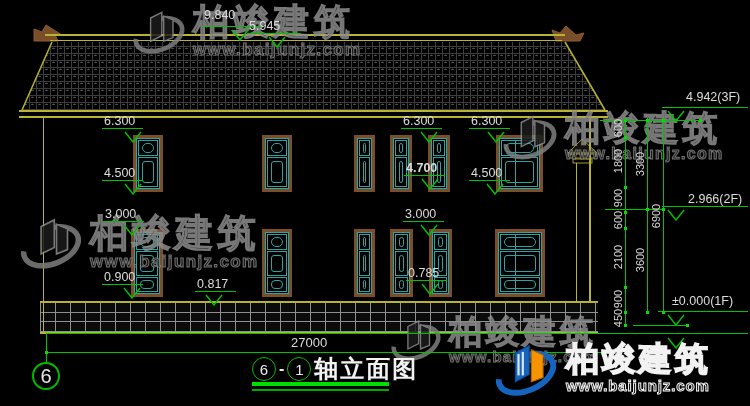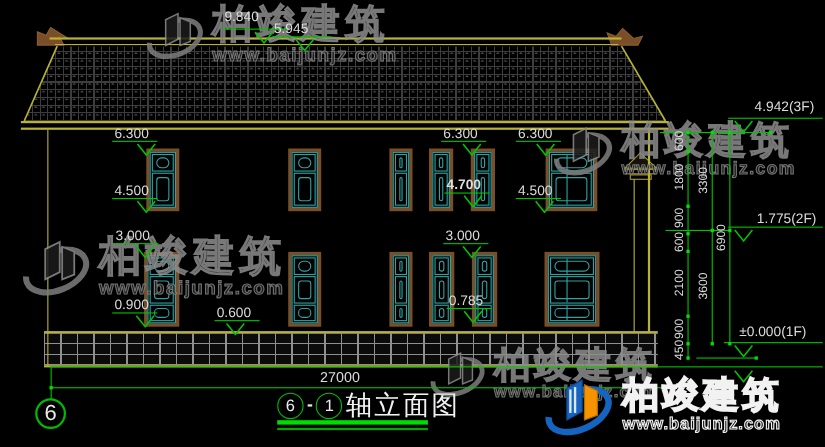--- a/index.html
+++ b/index.html
@@ -49,21 +49,21 @@
   .bl-brand{font-weight:bold;font-size:33px;line-height:1;color:#0c0c0c;-webkit-text-stroke:1.6px #f2f2f2;letter-spacing:.1em;}
   .bl-url{font-weight:bold;font-size:15px;line-height:1.4;color:#0c0c0c;-webkit-text-stroke:1px #f2f2f2;letter-spacing:.06em;}
   
   .bubble{position:absolute;left:32px;top:362px;width:28px;height:28px;border:2px solid #00bb00;
           border-radius:50%;display:flex;align-items:center;justify-content:center;
           color:#e8e8e8;font-size:20px;z-index:10;box-sizing:border-box;}
   .titleblock{position:absolute;left:252px;top:357px;display:flex;align-items:center;gap:3px;z-index:10;}
   .tcirc{display:inline-flex;width:24px;height:24px;border:1.5px solid #00bb00;border-radius:50%;
          align-items:center;justify-content:center;color:#ececec;font-size:15px;box-sizing:border-box;}
   .tdash{color:#ececec;font-size:16px;font-weight:bold;}
-  .tname{color:#f2f2f2;font-size:24px;font-weight:normal;letter-spacing:2px;line-height:1;}
+  .tname{color:#f2f2f2;font-size:24px;font-weight:bold;letter-spacing:2px;line-height:1;}
 </style>
 </head>
 <body>
 
 <div class="canvas">
 
   <div class="roof-tiles"></div>
 
   <svg class="overlay" width="750" height="406">
     <line x1="52" y1="42" x2="22" y2="110" stroke="#b8b332" stroke-width="1.5"></line>
@@ -223,41 +223,41 @@
       <div class="dimtext" style="left: 105px; top: 207px;">3.000</div>
       <div class="gline" style="left: 103px; top: 221px; width: 41px; height: 1px;"></div>
       <div class="tri" style="left: 122px; top: 222px;"><svg width="20" height="12">
           <polyline points="2,1 10,11 18,1" fill="none" stroke="#00c400" stroke-width="1.4"></polyline>
         </svg></div>
       <div class="dimtext" style="left: 104px; top: 270px; text-align: center;">0.900</div>
       <div class="gline" style="left: 102px; top: 284px; width: 41px; height: 1px;"></div>
       <div class="tri" style="left: 122px; top: 285px;"><svg width="20" height="12">
           <polyline points="2,1 10,11 18,1" fill="none" stroke="#00c400" stroke-width="1.4"></polyline>
         </svg></div>
-      <div class="dimtext" style="left: 197px; top: 277px;">0.600</div>
+      <div class="dimtext" style="left: 197px; top: 277px;">0.817</div>
       <div class="gline" style="left: 195px; top: 291px; width: 41px; height: 1px;"></div>
       <div class="tri" style="left: 204px; top: 292px;"><svg width="20" height="12">
           <polyline points="2,1 10,11 18,1" fill="none" stroke="#00c400" stroke-width="1.4"></polyline>
         </svg></div>
       <div class="dimtext" style="left: 405px; top: 207px;">3.000</div>
       <div class="gline" style="left: 403px; top: 221px; width: 41px; height: 1px;"></div>
       <div class="tri" style="left: 419px; top: 222px;"><svg width="20" height="12">
           <polyline points="2,1 10,11 18,1" fill="none" stroke="#00c400" stroke-width="1.4"></polyline>
         </svg></div>
       <div class="dimtext" style="left: 408px; top: 266px;">0.785</div>
       <div class="gline" style="left: 406px; top: 280px; width: 41px; height: 1px;"></div>
       <div class="tri" style="left: 420px; top: 281px;"><svg width="20" height="12">
           <polyline points="2,1 10,11 18,1" fill="none" stroke="#00c400" stroke-width="1.4"></polyline>
         </svg></div>
       <div class="dimtext" style="left: 686px; top: 90px;">4.942(3F)</div>
       <div class="gline" style="left: 662px; top: 107px; width: 86px; height: 1px;"></div>
       <div class="tri" style="left: 666px; top: 108px;"><svg width="20" height="12">
           <polyline points="2,1 10,11 18,1" fill="none" stroke="#00c400" stroke-width="1.4"></polyline>
         </svg></div>
-      <div class="dimtext" style="left: 688px; top: 192px;">1.775(2F)</div>
+      <div class="dimtext" style="left: 688px; top: 192px;">2.966(2F)</div>
       <div class="gline" style="left: 662px; top: 206px; width: 86px; height: 1px;"></div>
       <div class="tri" style="left: 666px; top: 207px;"><svg width="20" height="12">
           <polyline points="2,1 10,11 18,1" fill="none" stroke="#00c400" stroke-width="1.4"></polyline>
         </svg></div>
       <div class="dimtext" style="left: 672px; top: 294px;">±0.000(1F)</div>
       <div class="gline" style="left: 658px; top: 311px; width: 90px; height: 1px;"></div>
       <div class="tri" style="left: 666px; top: 312px;"><svg width="20" height="12">
           <polyline points="2,1 10,11 18,1" fill="none" stroke="#00c400" stroke-width="1.4"></polyline>
         </svg></div>
       <div class="tri" style="left: 666px; top: 335px;"><svg width="20" height="12">

